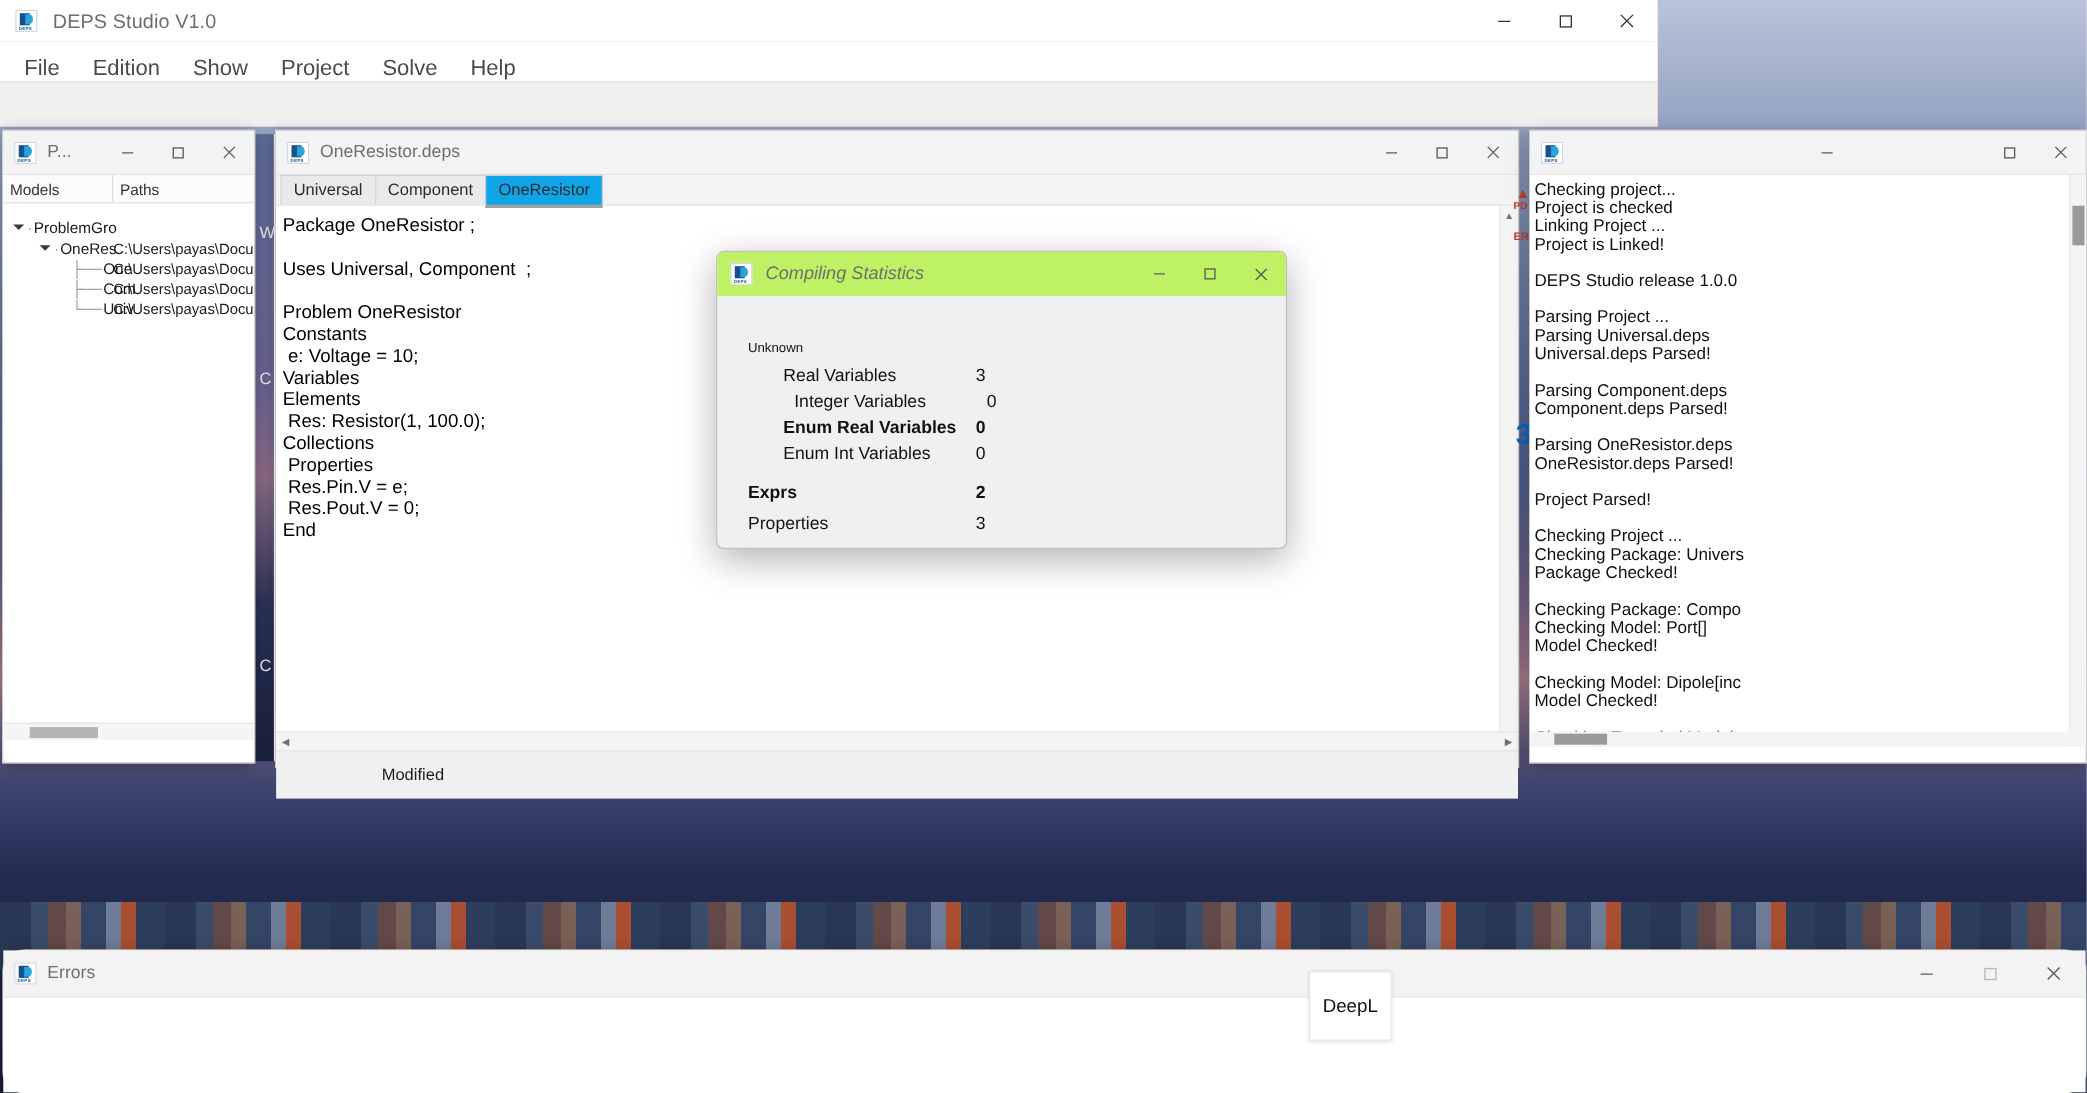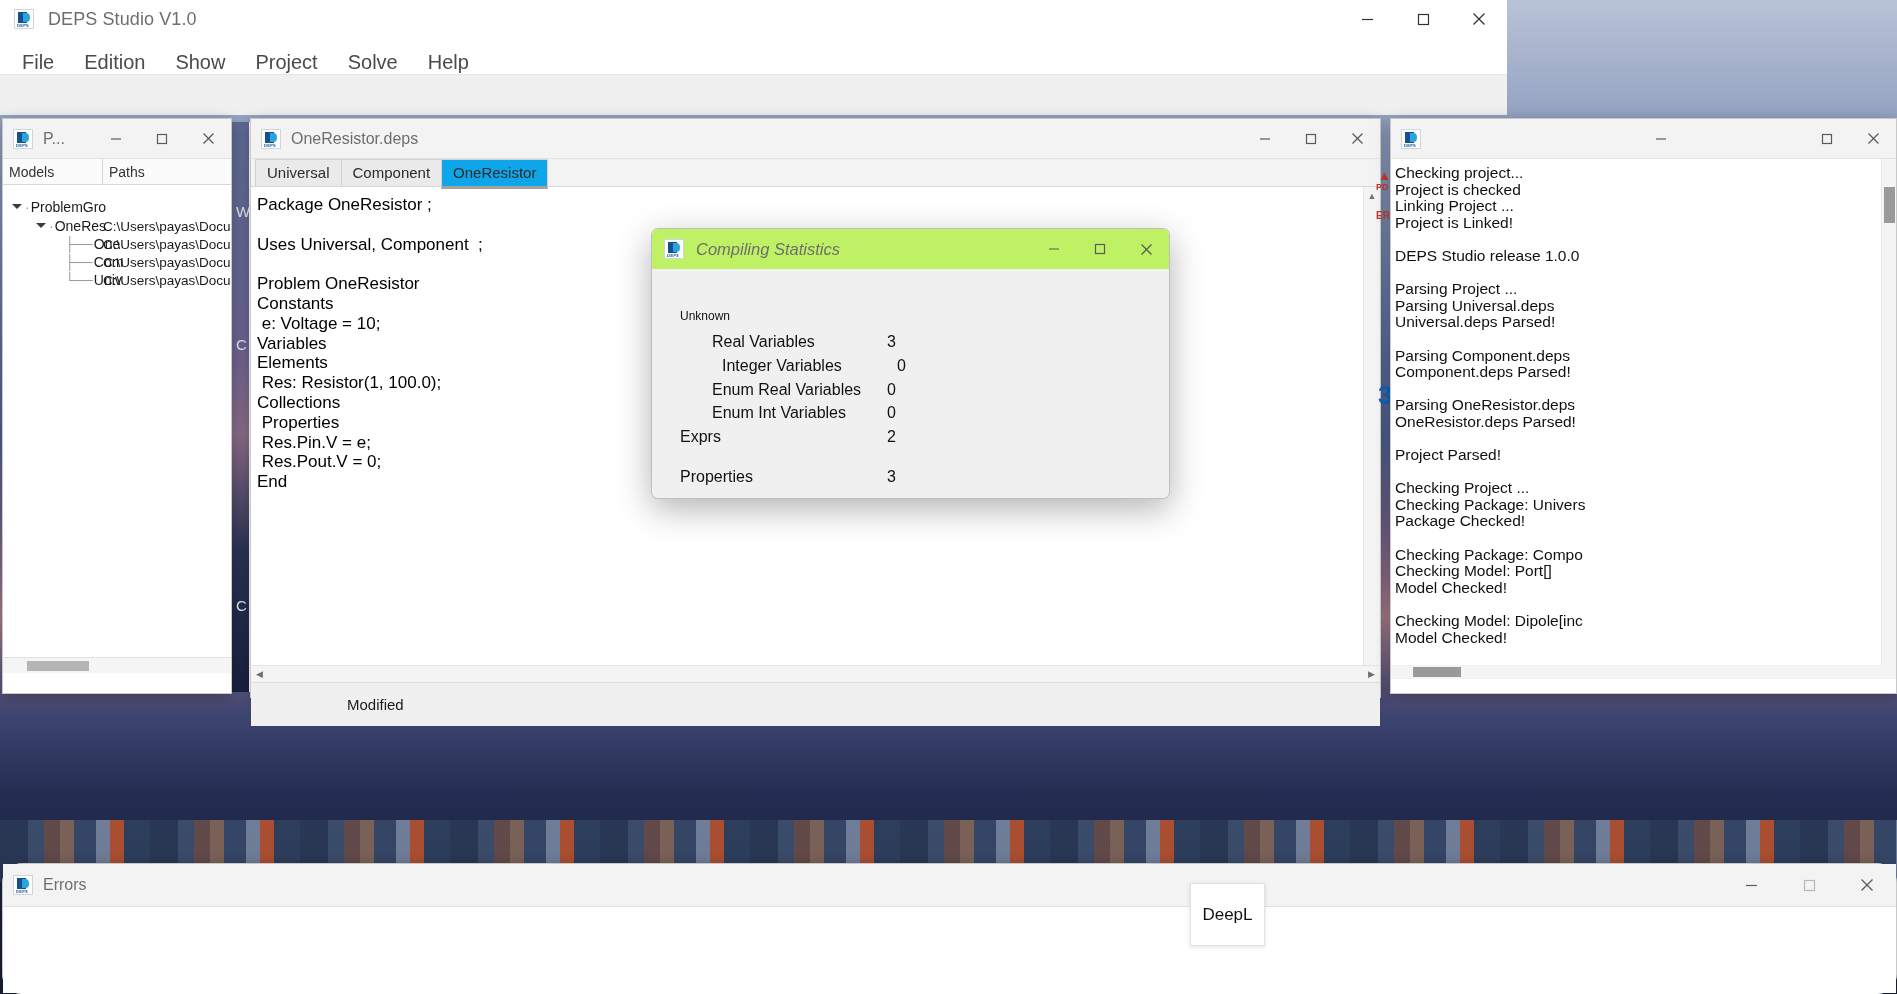--- a/index.html
+++ b/index.html
@@ -570,30 +570,30 @@
     <div class="stat-group-label" style="left:28px; top:40px;">Unknown</div>
 
     <div class="stat-row" style="left:60px; top:64px;">
       <span class="name">Real Variables</span>
       <span class="val">3</span>
     </div>
     <div class="stat-row" style="left:60px; top:88px;margin-left:10px;">
       <span class="name">Integer Variables</span>
       <span class="val">0</span>
     </div>
-    <div class="stat-row" style="left:60px; top:112px;">
+    <div class="stat-row" style="left:60px; top:112px;font-weight:bold;">
       <span class="name">Enum Real Variables</span>
       <span class="val">0</span>
     </div>
     <div class="stat-row" style="left:60px; top:135px;">
       <span class="name">Enum Int Variables</span>
       <span class="val">0</span>
     </div>
 
-    <div class="stat-row" style="left:28px; top:159px;">
+    <div class="stat-row" style="left:28px; top:171px;font-weight:bold;">
       <span class="name" style="width:207px;">Exprs</span>
       <span class="val">2</span>
     </div>
     <div class="stat-row" style="left:28px; top:199px;">
       <span class="name" style="width:207px;">Properties</span>
       <span class="val">3</span>
     </div>
 
     <div id="ok-button">OK</div>
   </div>

